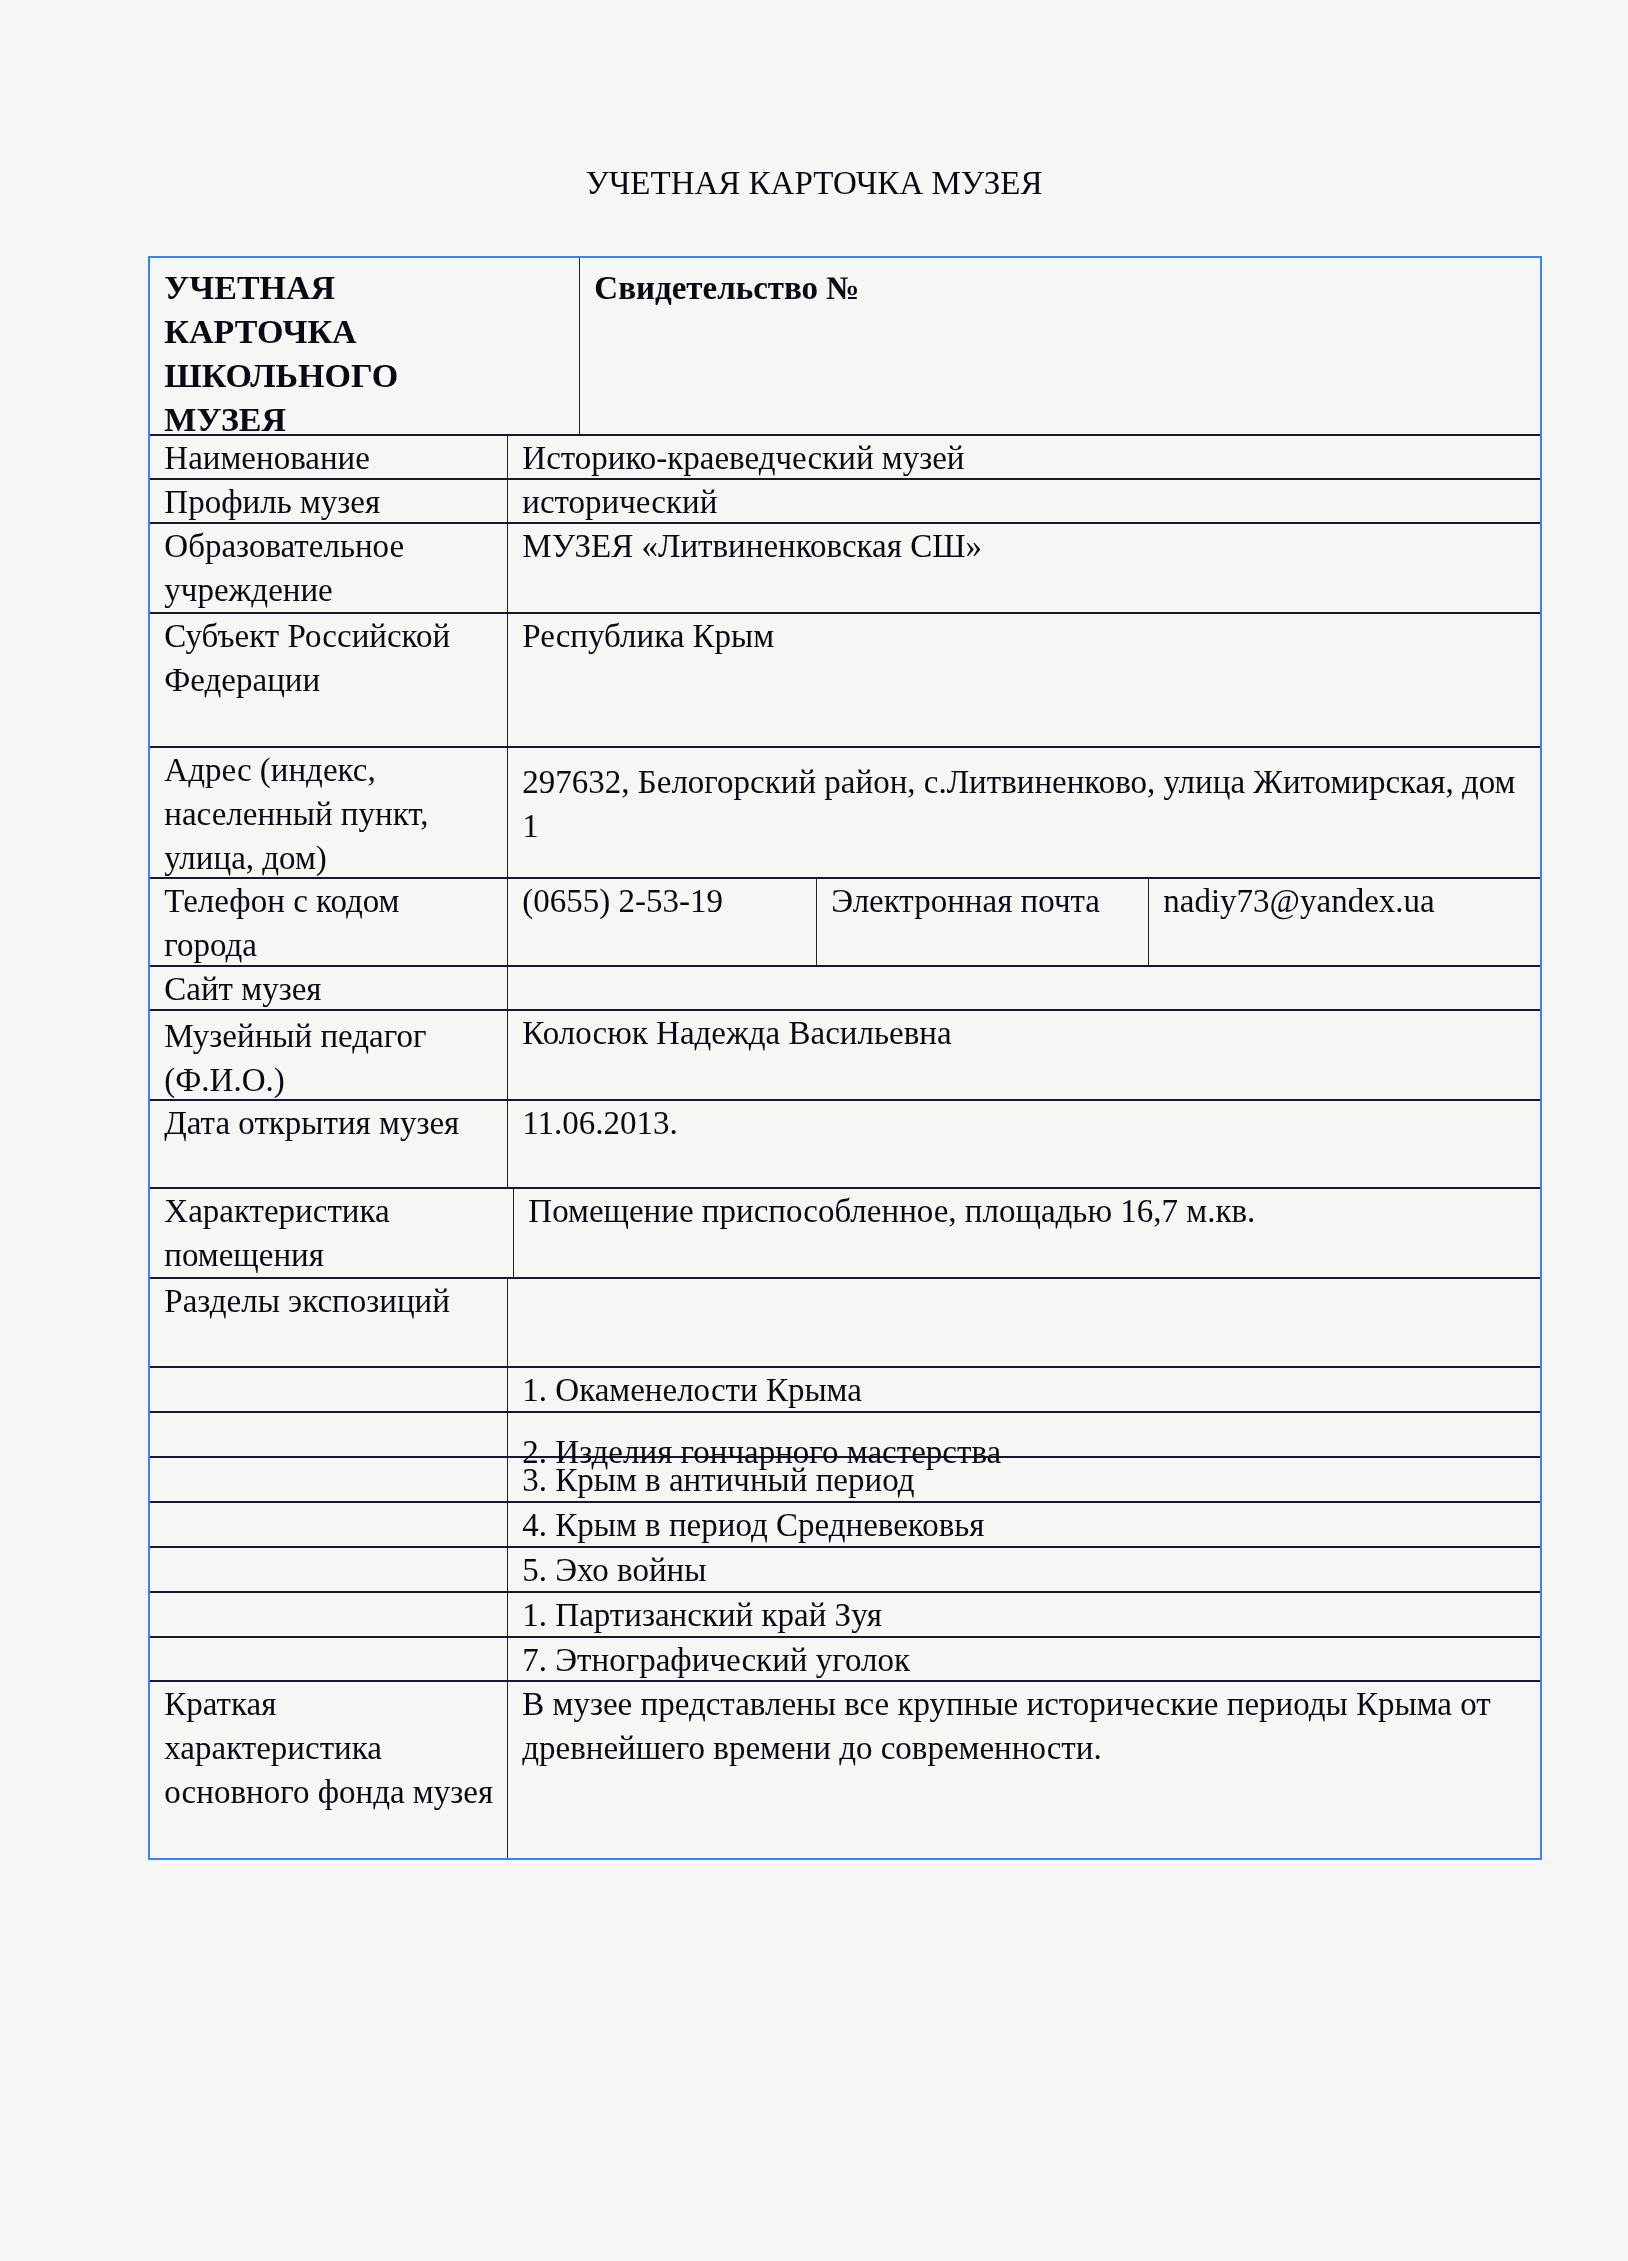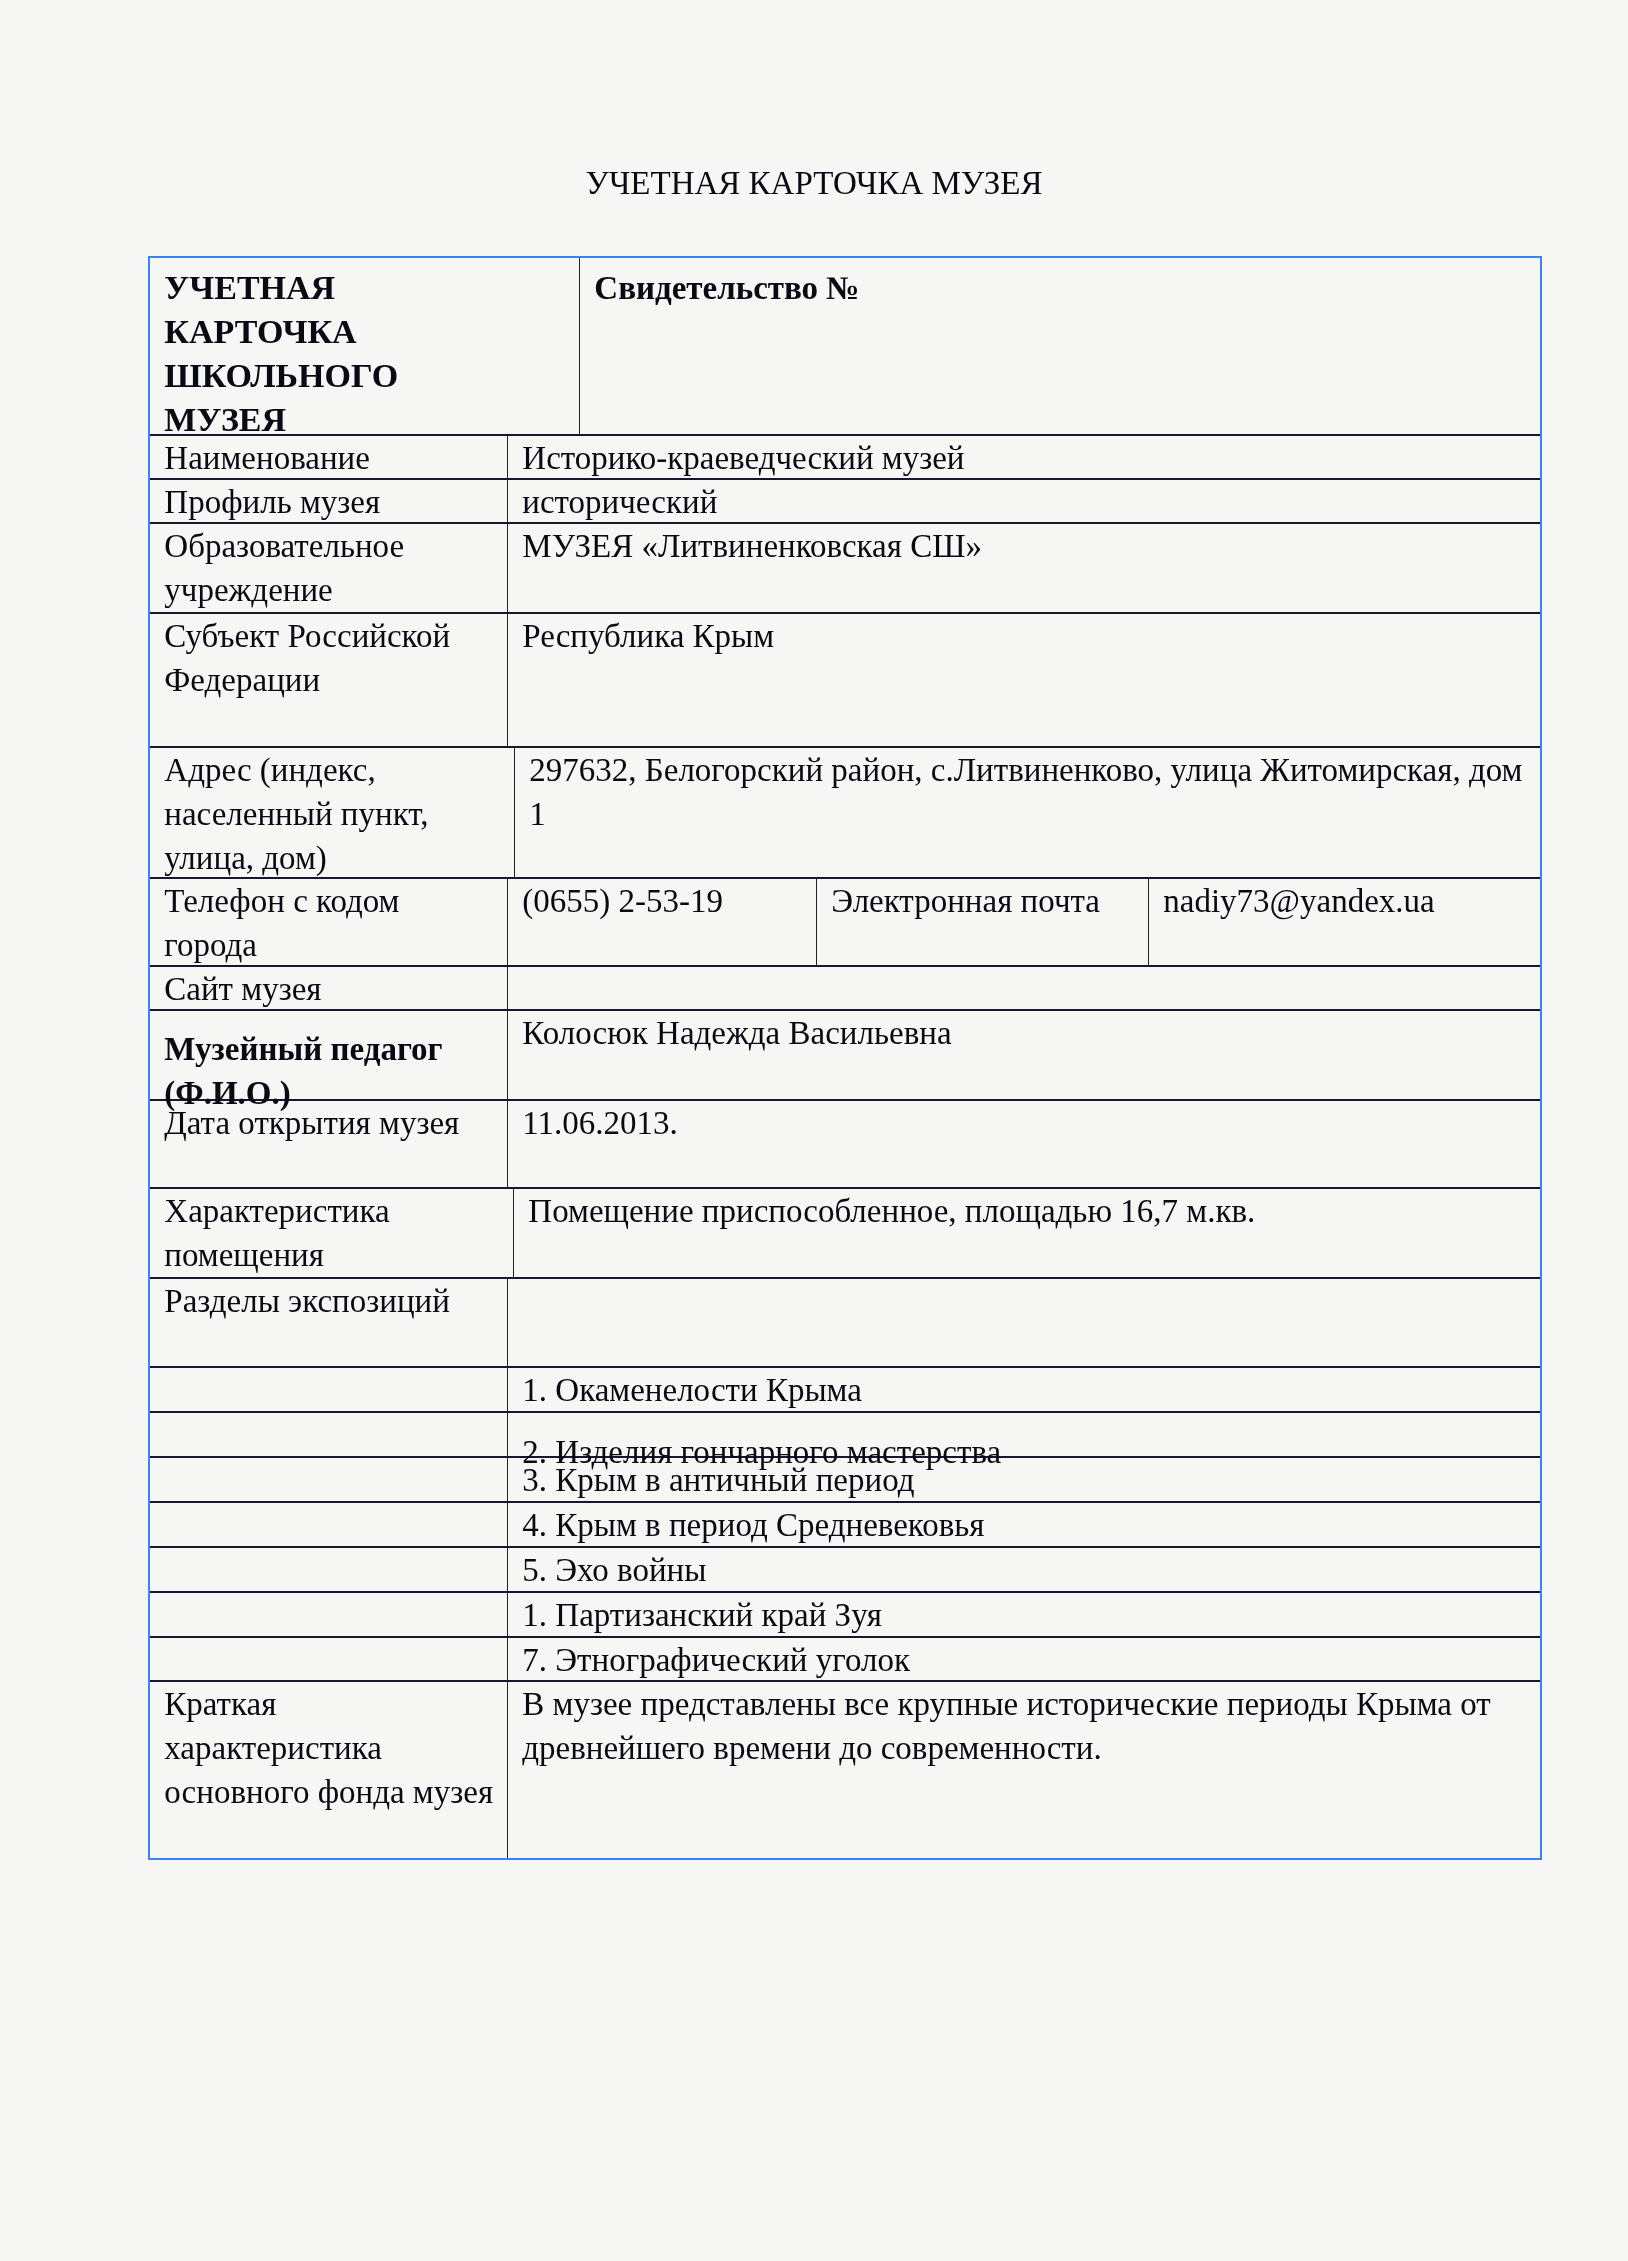--- a/index.html
+++ b/index.html
@@ -62,37 +62,37 @@
     <div class="cell c-value" style="padding-top:0;">МУЗЕЯ «Литвиненковская СШ»</div>
   </div>
 
   <div class="row" style="height:134px;">
     <div class="cell c-label" style="padding-top:0;">Субъект Российской Федерации</div>
     <div class="cell c-value" style="padding-top:0;">Республика Крым</div>
   </div>
 
   <div class="row" style="height:131px;">
     <div class="cell c-label" style="padding-top:0;">Адрес (индекс, населенный пункт, улица, дом)</div>
-    <div class="cell c-value" style="padding-top:0;margin-left:7px;">297632, Белогорский район, с.Литвиненково, улица Житомирская, дом 1</div>
+    <div class="cell c-value" style="padding-top:12px;">297632, Белогорский район, с.Литвиненково, улица Житомирская, дом 1</div>
   </div>
 
   <div class="row" style="height:88px;">
     <div class="cell c-label" style="padding-top:0;">Телефон с кодом города</div>
     <div class="cell c-phone" style="padding-top:0;">(0655) 2-53-19</div>
     <div class="cell c-emaillabel" style="padding-top:0;">Электронная почта</div>
     <div class="cell c-email" style="padding-top:0;">nadiy73@yandex.ua</div>
   </div>
 
   <div class="row" style="height:44px;">
     <div class="cell c-label" style="padding-top:0;">Сайт музея</div>
     <div class="cell c-value" style="padding-top:0;"></div>
   </div>
 
   <div class="row" style="height:90px;">
-    <div class="cell c-label" style="padding-top:16px;font-weight:bold;">Музейный педагог (Ф.И.О.)</div>
+    <div class="cell c-label" style="padding-top:3px;">Музейный педагог (Ф.И.О.)</div>
     <div class="cell c-value" style="padding-top:0;">Колосюк Надежда Васильевна</div>
   </div>
 
   <div class="row" style="height:88px;">
     <div class="cell c-label" style="padding-top:0;">Дата открытия музея</div>
     <div class="cell c-value" style="padding-top:0;">11.06.2013.</div>
   </div>
 
   <div class="row" style="height:90px;gap:6px;">
     <div class="cell c-label" style="padding-top:0;">Характеристика помещения</div>

